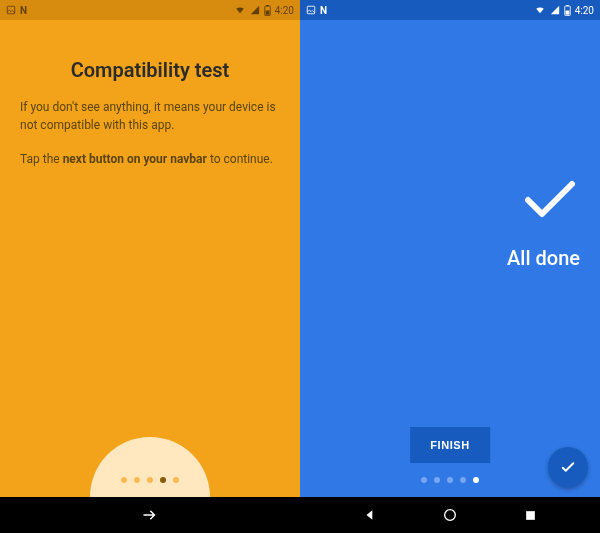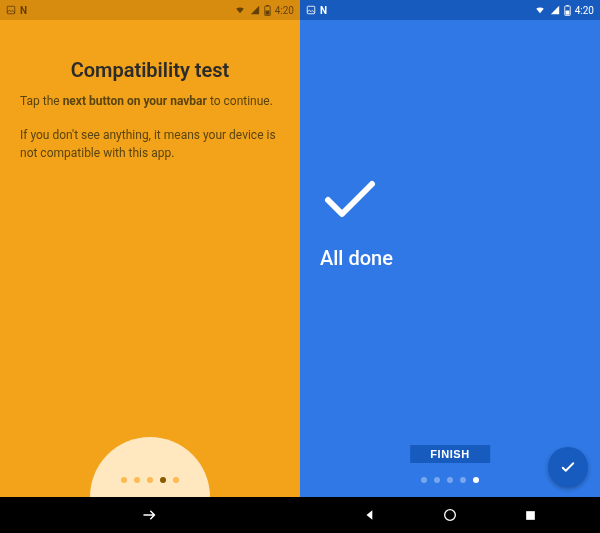--- a/index.html
+++ b/index.html
@@ -12,41 +12,41 @@
   
   .status { height: 20px; display: flex; align-items: center; justify-content: space-between; padding: 0 6px; font-size: 10px; }
   .status-left, .status-right { display: flex; align-items: center; gap: 4px; }
   .phone-left  .status { background: #d88c0f; color: rgba(0,0,0,.55); }
   .phone-right .status { background: #185bbf; color: #fff; }
   .status svg { display: block; }
 
   
   .content { flex: 1; position: relative; padding: 24px 20px 0; overflow: hidden; }
   .phone-left .content { color: #3b2a05; }
-  .phone-right .content { color: #fff; text-align: center; display: flex; flex-direction: column; align-items: flex-start; }
+  .phone-right .content { color: #fff; text-align: center; display: flex; flex-direction: column; align-items: flex-end; }
 
-  .title-left  { font-size: 20px; font-weight: 600; text-align: center; margin: 14px 0 10px; color: #2b2b2b; }
+  .title-left  { font-size: 20px; font-weight: 600; text-align: center; margin: 14px 0 16px; color: #2b2b2b; }
   .body-left   { font-size: 12px; line-height: 1.5; color: #5b4410; margin-bottom: 16px; }
   .body-left .bold { font-weight: 700; }
 
   .check-hero { margin-top: 130px; margin-bottom: 18px; }
   .title-right { font-size: 20px; font-weight: 500; margin-bottom: 10px; }
   .body-right  { font-size: 11.5px; line-height: 1.45; color: #e3ecfb; max-width: 230px; }
 
   
   .dots { position: absolute; bottom: 14px; left: 50%; transform: translateX(-50%); display: flex; gap: 7px; }
   .dot { width: 6px; height: 6px; border-radius: 50%; }
   .phone-left  .dot       { background: rgba(255,169,43,.75); }
   .phone-left  .dot.on    { background: #8a5a00; }
   .phone-right .dot       { background: rgba(255,255,255,.35); }
   .phone-right .dot.on    { background: #fff; }
 
   .arc { position: absolute; bottom: -60px; left: 50%; transform: translateX(-50%); width: 120px; height: 120px; border-radius: 50%; background: #ffe7c0; }
 
-  .finish-btn { position: absolute; bottom: 34px; left: 50%; transform: translateX(-50%); background: #185bbf; color: #fff; font-size: 11px; font-weight: 600; letter-spacing: .6px; padding: 3px 20px; border: none; cursor: pointer; }
+  .finish-btn { position: absolute; bottom: 34px; left: 50%; transform: translateX(-50%); background: #185bbf; color: #fff; font-size: 11px; font-weight: 600; letter-spacing: .6px; padding: 12px 20px; border: none; cursor: pointer; }
 
   .fab { position: absolute; right: 12px; bottom: 10px; width: 40px; height: 40px; border-radius: 50%; background: #185bbf; display: flex; align-items: center; justify-content: center; cursor: pointer; box-shadow: 0 2px 4px rgba(0,0,0,.3); }
 
   
   .navbar { height: 36px; background: #000; display: flex; align-items: center; justify-content: center; gap: 60px; }
   .navbar.single { justify-content: center; gap: 0; }
   .nav-btn { width: 20px; height: 20px; display: flex; align-items: center; justify-content: center; cursor: pointer; }
 </style>
 </head>
 <body>
@@ -81,24 +81,24 @@
               <rect x="4" y="0" width="4" height="2" fill="currentColor"></rect>
               <rect x="2.5" y="10" width="7" height="7.5" fill="currentColor"></rect>
             </svg>
           </span>
         <span>4:20</span>
       </div>
     </div>
 
     <div class="content">
       <h1 class="title-left">Compatibility test</h1>
+      <p class="body-left">If you don't see anything, it means your device is not compatible with this app.</p>
       <p class="body-left">
         <span>Tap the </span><span class="bold">next button on your navbar</span><span> to continue.</span>
       </p>
-      <p class="body-left">If you don't see anything, it means your device is not compatible with this app.</p>
 
       <div class="arc"></div>
       <div class="dots">
         <span class="dot"></span>
         <span class="dot"></span>
         <span class="dot"></span>
         <span class="dot on"></span>
         <span class="dot"></span>
       </div>
     </div>

